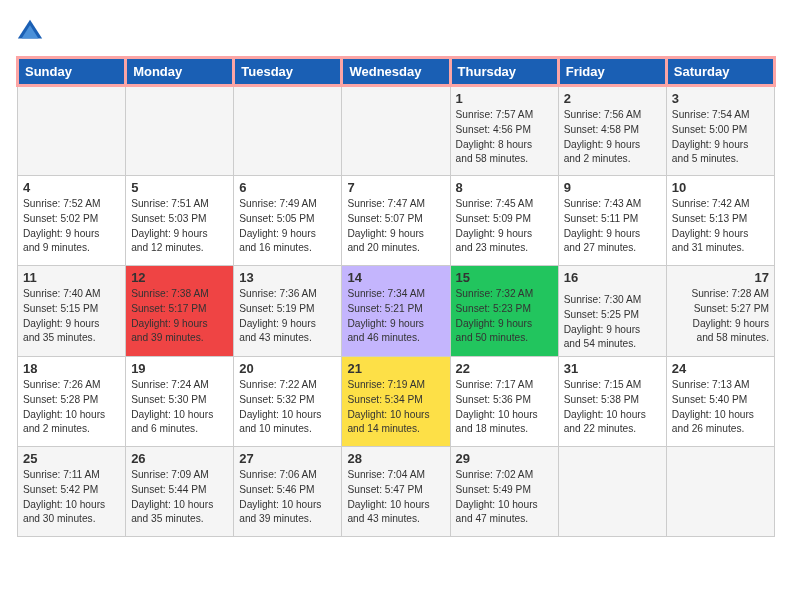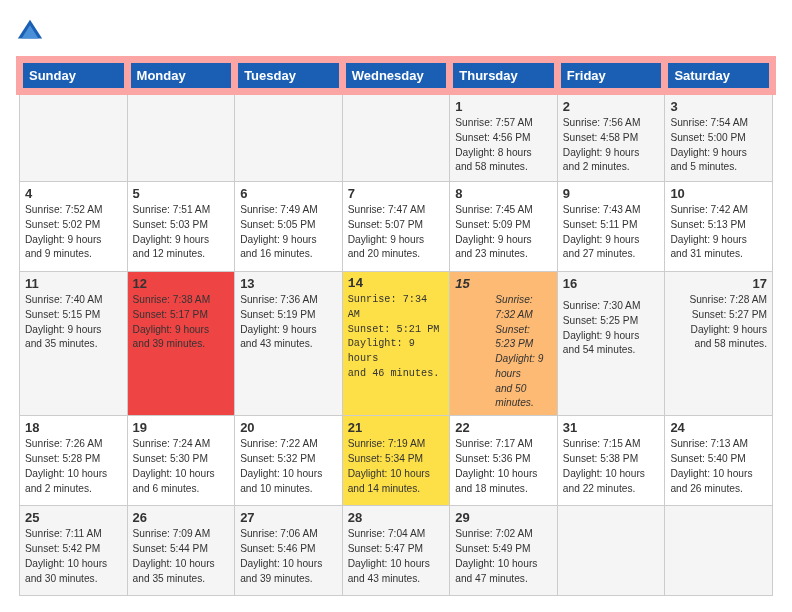--- a/index.html
+++ b/index.html
@@ -50,21 +50,21 @@
       border-collapse: collapse;
       table-layout: fixed;
     }
     thead tr th {
       background: #1a5fb4;
       color: #fff;
       font-size: 13px;
       font-weight: bold;
       padding: 5px 6px;
       text-align: left;
-      border: 7px solid #fca5a5;
+      border: 3px solid #fca5a5;
     }
     tbody tr td {
       vertical-align: top;
       border: 1px solid #ccc;
       padding: 4px 5px;
       font-size: 10.5px;
       color: #333;
       min-height: 70px;
       height: 90px;
     }
@@ -217,30 +217,30 @@
 Daylight: 9 hours
 and 39 minutes.</div>
         </td>
         <td style="background: rgb(245, 245, 245);">
           <div class="day-num">13</div>
           <div class="day-info" style="white-space: pre-line;">Sunrise: 7:36 AM
 Sunset: 5:19 PM
 Daylight: 9 hours
 and 43 minutes.</div>
         </td>
-        <td style="background: #fde047; font-family: Liberation Mono, monospace;">
+        <td style="background: #c4b5fd;">
           <div class="day-num">14</div>
           <div class="day-info" style="white-space: pre-line;">Sunrise: 7:34 AM
 Sunset: 5:21 PM
 Daylight: 9 hours
 and 46 minutes.</div>
         </td>
-        <td style="background: #fdba74; font-style: italic;">
+        <td style="background: #22c55e;">
           <div class="day-num">15</div>
-          <div class="day-info" style="white-space: pre-line; margin-left: 40px;">Sunrise: 7:32 AM
+          <div class="day-info" style="white-space: pre-line;">Sunrise: 7:32 AM
 Sunset: 5:23 PM
 Daylight: 9 hours
 and 50 minutes.</div>
         </td>
         <td style="background: rgb(245, 245, 245);">
           <div class="day-num">16</div>
           <div class="day-info" style="white-space: pre-line; margin-top: 8px;">Sunrise: 7:30 AM
 Sunset: 5:25 PM
 Daylight: 9 hours
 and 54 minutes.</div>

